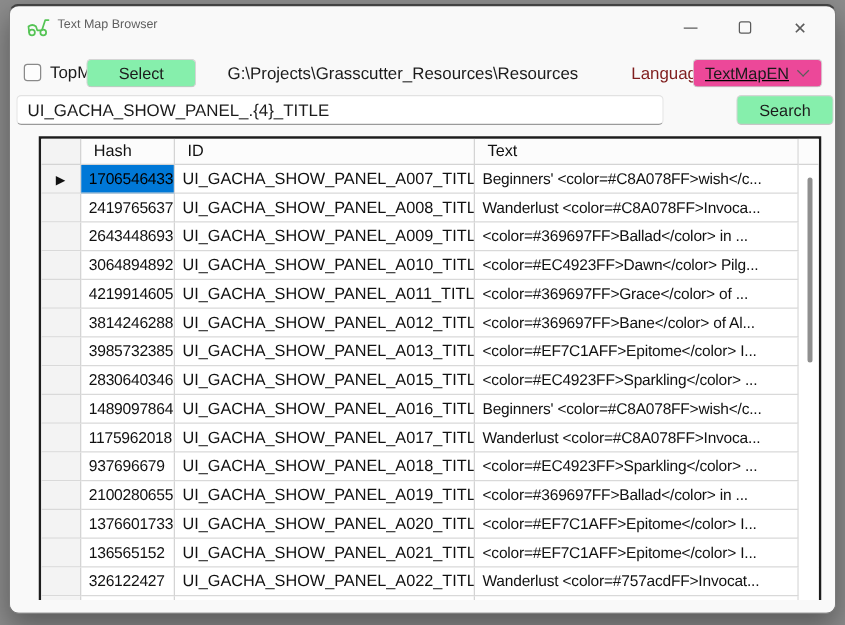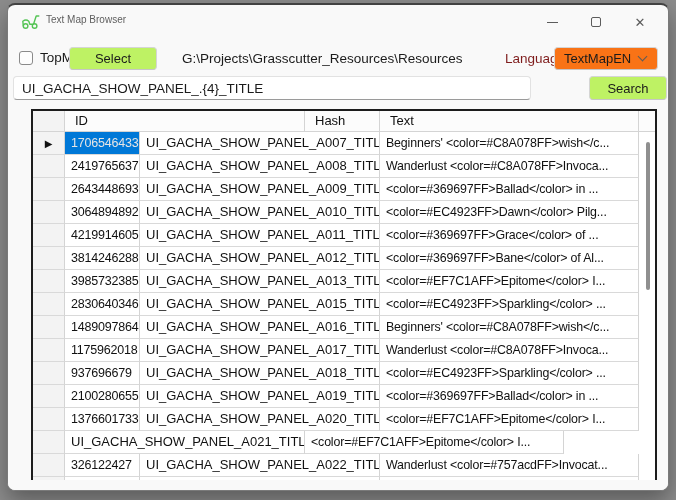--- a/index.html
+++ b/index.html
@@ -26,28 +26,28 @@
   .win-btns { position:absolute; right:6px; top:0; height:34px; display:flex; }
   .win-btn { width:44px; height:34px; display:flex; align-items:center; justify-content:center; }
   .glyph-min { width:11px; height:1px; background:#5c5c5c; }
   .glyph-max { width:10px; height:10px; border:1px solid #5c5c5c; border-radius:2px; }
   .glyph-close { font-size:13px; color:#5c5c5c; line-height:1; }
   
   .toolbar { position:absolute; left:0; top:41px; right:0; height:26px; }
   .chk-group { position:absolute; left:11px; top:4px; display:flex; align-items:center; gap:7px; }
   .checkbox { width:14px; height:14px; border:1px solid #8a8a8a; border-radius:3px; background:#fdfdfd; }
   .chk-label { font-size:13.5px; color:#1b1b1b; }
-  .btn { background:#bef264; border:1px solid #d5d5d5; border-bottom-color:#c6c6c6; border-radius:4px;
+  .btn { background:#86efac; border:1px solid #d5d5d5; border-bottom-color:#c6c6c6; border-radius:4px;
          font-size:13px; color:#1b1b1b; text-align:center; font-family:inherit; }
   .btn-select { position:absolute; left:61px; top:1px; width:88px; height:23px; }
   .path-text { position:absolute; left:174px; top:5px; font-size:13.5px; color:#1b1b1b; white-space:nowrap; }
   .lang-label { position:absolute; left:497px; top:5px; font-size:13.5px; color:#7f1d1d; }
-  .combo { position:absolute; left:546px; top:1px; width:104px; height:23px; background:#f97316;
+  .combo { position:absolute; left:546px; top:1px; width:104px; height:23px; background:#ec4899;
            border:1px solid #d5d5d5; border-bottom-color:#c6c6c6; border-radius:4px;
-           display:flex; align-items:center; }
+           display:flex; align-items:center;text-decoration:underline; }
   .combo-value { font-size:13px; color:#1b1b1b; padding-left:9px; flex:1; }
   .chevron { width:7px; height:7px; border-right:1.4px solid #5c5c5c; border-bottom:1.4px solid #5c5c5c;
              transform:rotate(45deg); margin-right:11px; margin-top:-4px; }
   
   .searchrow { position:absolute; left:0; top:71px; right:0; height:26px; }
   .search-input { position:absolute; left:5px; top:0; width:518px; height:24px; background:#ffffff;
                   border:1px solid #e2e2e2; border-bottom:1.5px solid #9a9a9a; border-radius:4px;
                   font-size:13.5px; color:#1b1b1b; padding:0 8px; font-family:inherit; outline:none; }
   .btn-search { position:absolute; left:581px; top:0; width:78px; height:24px; }
   
@@ -65,21 +65,21 @@
   .grid-row { display:flex; height:23px; background:#fff; }
   .cell { font-size:13px; color:#111; line-height:22px; padding-left:6px;
           border-right:1px solid #d4d4d4; border-bottom:1px solid #d9d9d9;
           overflow:hidden; white-space:nowrap; }
   .c-rowhdr { width:32px; background:#f3f3f3; padding-left:0; text-align:center; }
   .c-hash { width:75px; font-size:12.5px; letter-spacing:-0.2px; }
   .c-id { width:240px; }
   .c-text { width:259px; font-size:12.4px; letter-spacing:-0.15px; }
   .c-fill { flex:1; border-right:none; border-bottom:none; background:#fff; }
   .pointer { font-size:10px; color:#111; line-height:22px; }
-  .cell.selected { background:#0078d7; color:#e5e5e5; }
+  .cell.selected { background:#0078d7; color:#000000; }
   .vscroll { position:absolute; right:0; top:21px; bottom:0; width:16px; }
   .vthumb { position:absolute; left:7px; top:10px; width:4px; height:148px; background:#8f8f8f; border-radius:2px; }
   .footer-gap { position:absolute; left:0; right:0; bottom:0; height:10px; background:#f9f9f9; }
 </style>
 </head>
 <body>
 
 <div class="window">
 
   <div class="titlebar">
@@ -122,22 +122,22 @@
   </div>
 
   <div class="searchrow">
     <input class="search-input" type="text" value="UI_GACHA_SHOW_PANEL_.{4}_TITLE" style="">
     <button class="btn btn-search">Search</button>
   </div>
 
   <div class="grid">
     <div class="grid-header">
       <div class="hcell hc-corner"></div>
+      <div class="hcell hc-hash">Hash</div>
       <div class="hcell hc-id">ID</div>
-      <div class="hcell hc-hash">Hash</div>
       <div class="hcell hc-text">Text</div>
       <div class="hcell hc-fill"></div>
     </div>
     <div class="grid-body">
         <div class="grid-row">
     <div class="cell c-rowhdr"><span class="pointer">▶</span></div>
     <div class="cell c-hash selected">1706546433</div>
     <div class="cell c-id">UI_GACHA_SHOW_PANEL_A007_TITLE</div>
     <div class="cell c-text">Beginners' &lt;color=#C8A078FF&gt;wish&lt;/c...</div>
     <div class="cell c-fill"></div>
@@ -221,20 +221,21 @@
   </div>
         <div class="grid-row">
     <div class="cell c-rowhdr"><span class="pointer"></span></div>
     <div class="cell c-hash">1376601733</div>
     <div class="cell c-id">UI_GACHA_SHOW_PANEL_A020_TITLE</div>
     <div class="cell c-text">&lt;color=#EF7C1AFF&gt;Epitome&lt;/color&gt; I...</div>
     <div class="cell c-fill"></div>
   </div>
         <div class="grid-row">
     <div class="cell c-rowhdr"><span class="pointer"></span></div>
+    <div class="cell c-hash">136565152</div>
     <div class="cell c-id">UI_GACHA_SHOW_PANEL_A021_TITLE</div>
     <div class="cell c-text">&lt;color=#EF7C1AFF&gt;Epitome&lt;/color&gt; I...</div>
     <div class="cell c-fill"></div>
   </div>
         <div class="grid-row">
     <div class="cell c-rowhdr"><span class="pointer"></span></div>
     <div class="cell c-hash">326122427</div>
     <div class="cell c-id">UI_GACHA_SHOW_PANEL_A022_TITLE</div>
     <div class="cell c-text">Wanderlust &lt;color=#757acdFF&gt;Invocat...</div>
     <div class="cell c-fill"></div>

